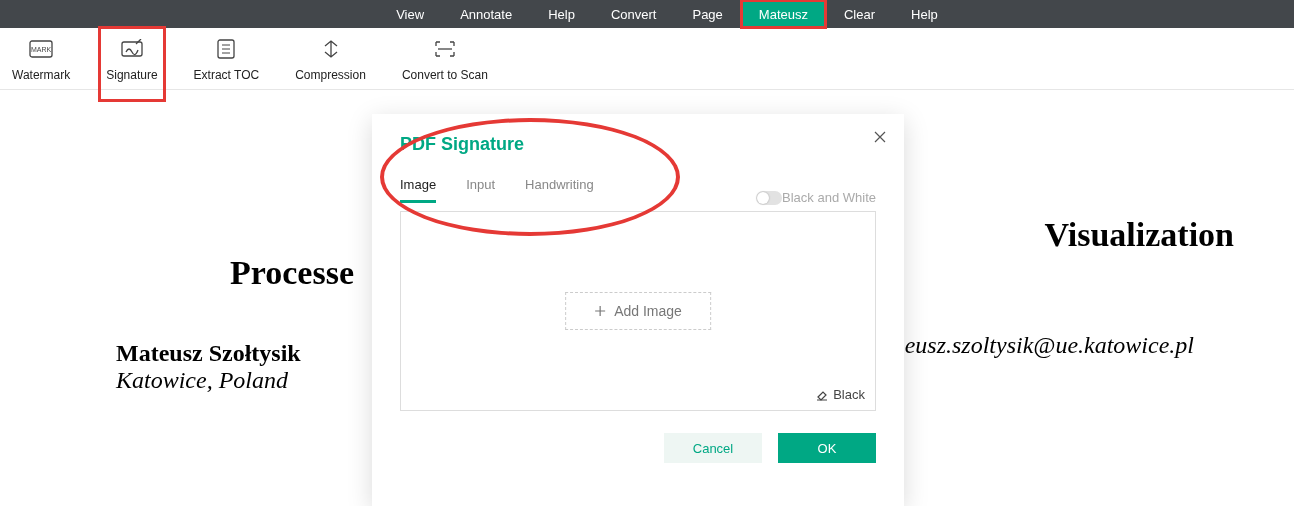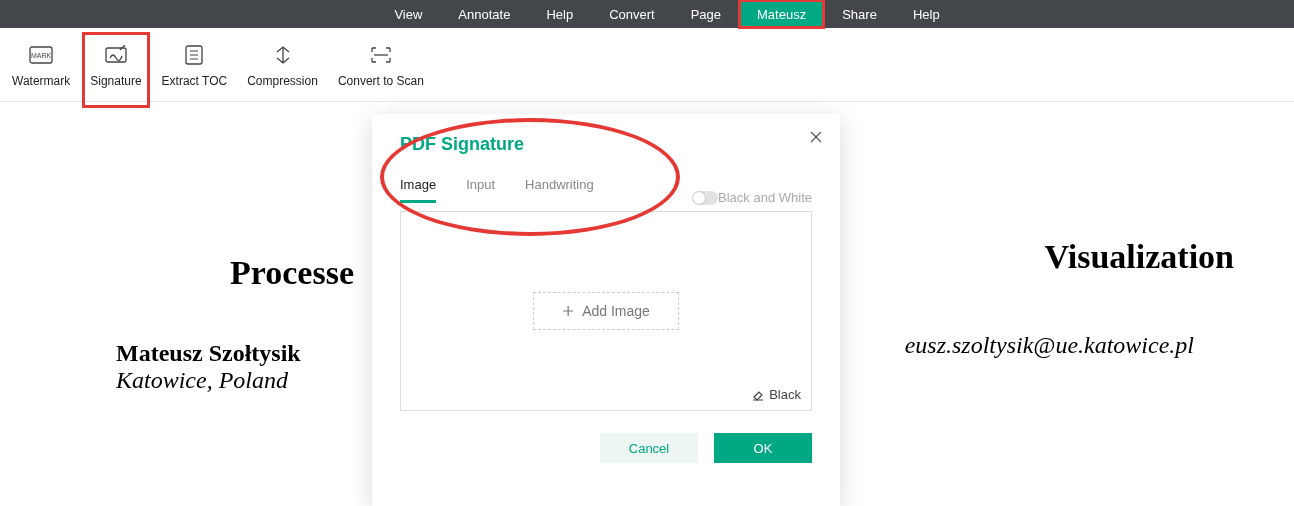--- a/index.html
+++ b/index.html
@@ -34,24 +34,24 @@
     background: #00a884;
   }
   .menubar .item.hl {
     outline: 3px solid #e53935;
     outline-offset: -2px;
   }
   
   .ribbon {
     display: flex;
     align-items: flex-start;
-    gap: 8px;
-    padding: 6px 6px 0 6px;
+    gap: 24px;
+    padding: 0 6px 0 6px;
     border-bottom: 1px solid #e6e6e6;
-    height: 74px;
+    height: 62px;
   }
   .rbtn {
     display: flex;
     flex-direction: column;
     align-items: center;
     justify-content: flex-start;
     padding: 4px 6px 4px 6px;
     font-size: 12px;
     color: #222;
     cursor: pointer;
@@ -90,40 +90,40 @@
   .docauthors {
     font-family: "Times New Roman", serif;
     padding-left: 116px;
     padding-top: 48px;
     font-size: 24px;
   }
   .docauthors .name { font-weight: bold; }
   .docauthors .aff { font-style: italic; }
   .docright {
     position: absolute;
-    top: 238px;
+    top: 216px;
     right: 60px;
     font-family: "Times New Roman", serif;
     font-size: 34px;
     font-weight: bold;
   }
   .docemail {
     position: absolute;
     top: 332px;
     right: 100px;
     font-family: "Times New Roman", serif;
     font-style: italic;
     font-size: 24px;
   }
   
   .dialog {
     position: absolute;
     top: 114px;
     left: 372px;
-    width: 468px;
+    width: 532px;
     height: 392px;
     background: #fff;
     box-shadow: 0 6px 24px rgba(0,0,0,0.15);
     padding: 20px 28px 18px 28px;
   }
   .dialog .close {
     position: absolute;
     top: 16px;
     right: 18px;
     font-size: 14px;
@@ -243,21 +243,21 @@
 </head>
 <body>
 
 <div class="menubar">
   <div class="item">View</div>
   <div class="item">Annotate</div>
   <div class="item">Help</div>
   <div class="item">Convert</div>
   <div class="item">Page</div>
   <div class="item active hl">Mateusz</div>
-  <div class="item">Share</div>
+  <div class="item">Clear</div>
   <div class="item">Help</div>
 </div>
 
 <div class="ribbon">
   <div class="rbtn">
     <span class="ic">
       <svg width="26" height="20" viewBox="0 0 26 20">
           <rect x="2" y="2" width="22" height="16" rx="2" fill="none" stroke="#444" stroke-width="1.3"></rect>
           <text x="13" y="13" font-size="7" text-anchor="middle" fill="#444">MARK</text>
         </svg>

